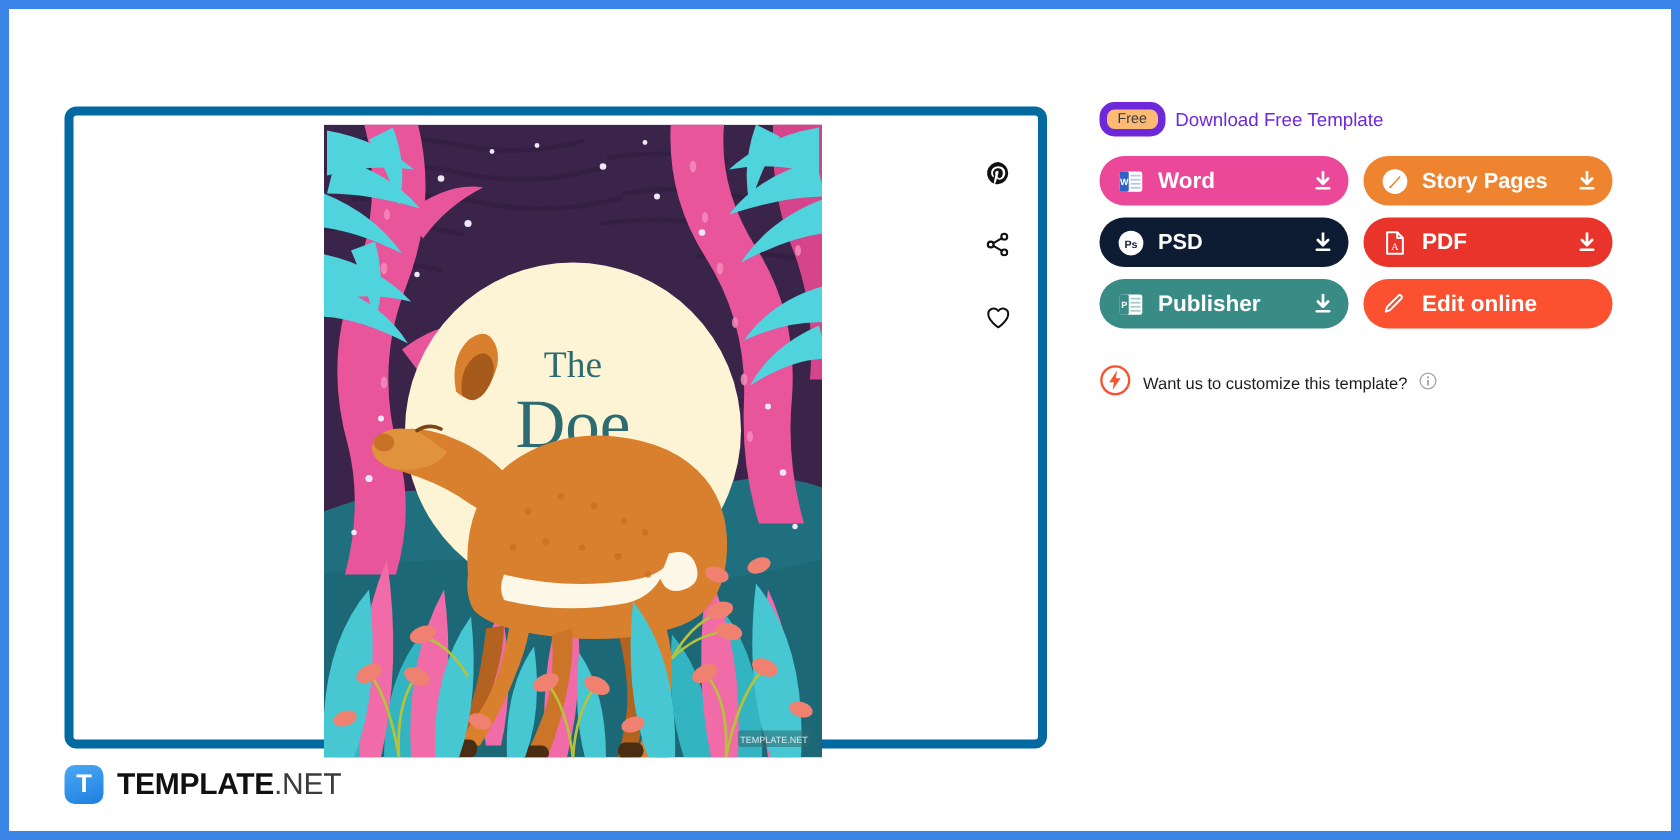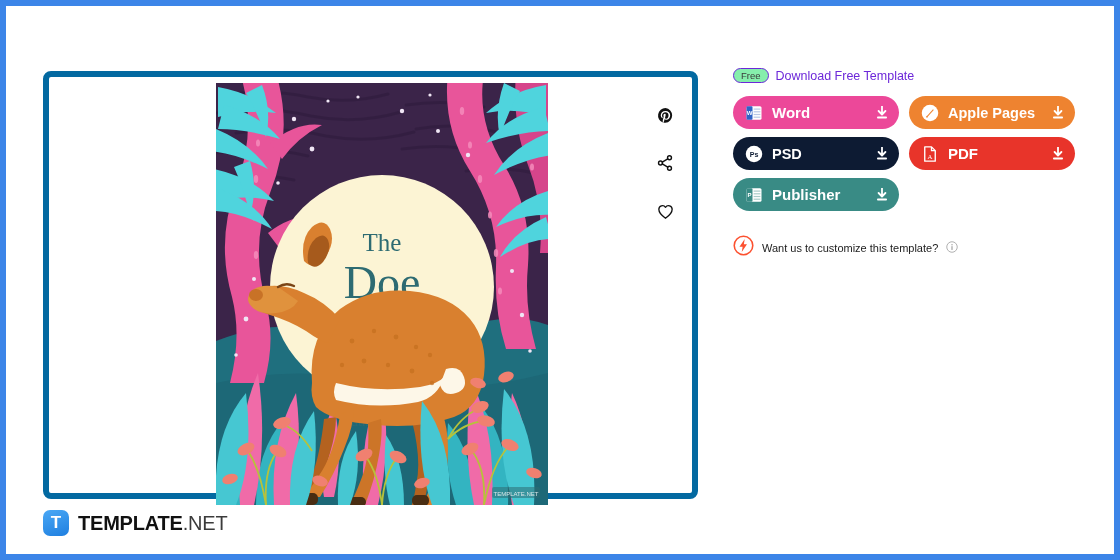--- a/index.html
+++ b/index.html
@@ -81,27 +81,27 @@
     width: 360px;
   }
 
   .dl-head {
     display: flex;
     align-items: center;
     gap: 7px;
     margin-bottom: 13px;
   }
   .free-badge {
-    border: 1px solid #6d28d9;
+    border: 5px solid #6d28d9;
     border-radius: 10px;
     font-size: 9.5px;
     color: #3a3a3a;
     padding: 1.5px 7px 2px;
     line-height: 1;
-    background: #86efac;
+    background: #fdba74;
     text-align: center;
   }
   .dl-head-label {
     font-size: 12.5px;
     color: #6d28d9;
     font-weight: 400;
   }
 
   .btn-grid {
     display: flex;
@@ -446,21 +446,21 @@
       </div>
 
       <div class="dl-btn w-pages">
         <span class="bi">
           <svg width="18" height="18" viewBox="0 0 24 24">
               <circle cx="12" cy="12" r="11" fill="#fff"></circle>
               <path d="M7 17 L16 7 L17 8 L8 18 Z" fill="#ee8330"></path>
               <path d="M6.5 17.5 L9 18 L8 15.5 Z" fill="#ee8330"></path>
             </svg>
         </span>
-        <span class="blabel">Apple Pages</span>
+        <span class="blabel">Story Pages</span>
         <span class="dlarrow">
           <svg width="12" height="13" viewBox="0 0 12 13" fill="#fff">
               <path d="M6 0v7M2.6 5L6 8.5 9.4 5" stroke="#fff" stroke-width="1.8" fill="none" stroke-linecap="round" stroke-linejoin="round"></path>
               <rect x="1" y="10.6" width="10" height="1.8" rx="0.9"></rect>
             </svg>
         </span>
       </div>
 
       <div class="dl-btn w-psd">
         <span class="bi">
@@ -511,20 +511,28 @@
         </span>
         <span class="blabel">Publisher</span>
         <span class="dlarrow">
           <svg width="12" height="13" viewBox="0 0 12 13" fill="#fff">
               <path d="M6 0v7M2.6 5L6 8.5 9.4 5" stroke="#fff" stroke-width="1.8" fill="none" stroke-linecap="round" stroke-linejoin="round"></path>
               <rect x="1" y="10.6" width="10" height="1.8" rx="0.9"></rect>
             </svg>
         </span>
       </div>
 
+      <div class="dl-btn w-edit">
+        <span class="bi">
+          <svg width="17" height="17" viewBox="0 0 24 24" fill="none" stroke="#fff" stroke-width="1.8" stroke-linejoin="round" stroke-linecap="round">
+              <path d="M4 19.5l1.2-4.4L16 4.3a2 2 0 0 1 2.8 2.8L8 18l-4 1.5z"></path>
+            </svg>
+        </span>
+        <span class="blabel">Edit online</span>
+      </div>
     </div>
 
     <div class="customize-row">
       <span>
         <svg width="21" height="21" viewBox="0 0 24 24">
             <circle cx="12" cy="12" r="10.6" fill="none" stroke="#fc5130" stroke-width="1.8"></circle>
             <path d="M13.4 4.5l-6 9h3.6l-1 6 6-9h-3.6z" fill="#fc5130"></path>
           </svg>
       </span>
       <span class="cz-text">Want us to customize this template?</span>

